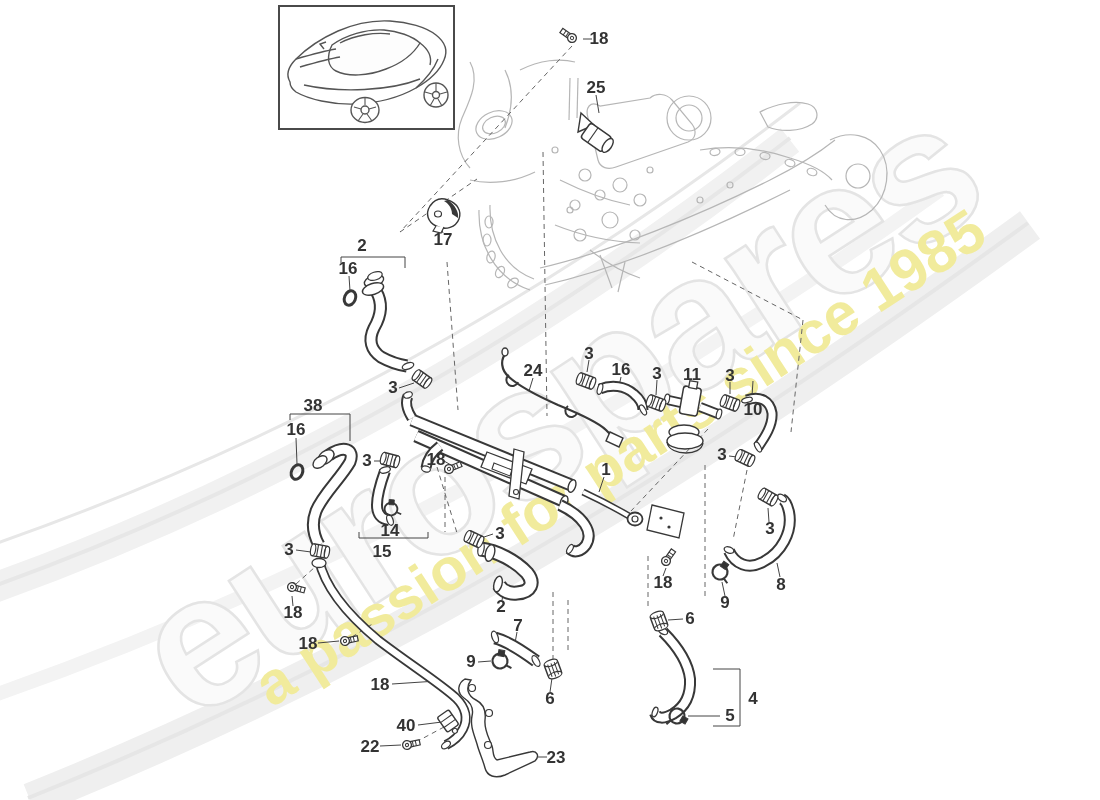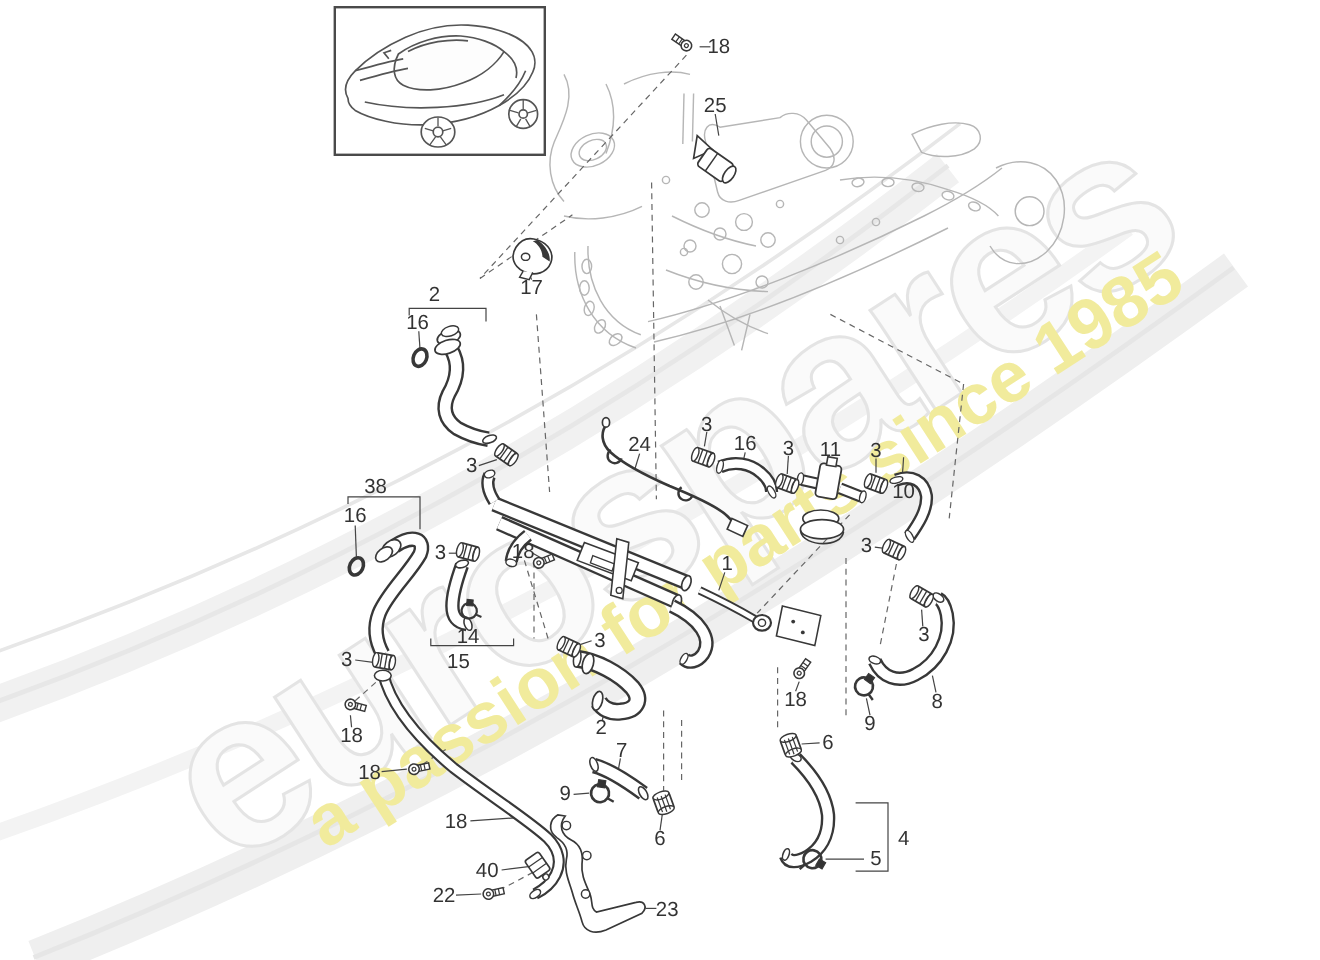--- a/index.html
+++ b/index.html
@@ -10,21 +10,21 @@
   .wm{position:absolute;white-space:nowrap;pointer-events:none;text-align:center;}
   .wm-gray{z-index:1;left:-95px;top:290px;width:1300px;height:240px;line-height:240px;
            transform:rotate(-33deg);font-size:188px;font-weight:bold;letter-spacing:-6px;
            color:#fafafa;-webkit-text-stroke:2.5px #e4e4e4;text-shadow:0 0 1px #e8e8e8;}
   .wm-yellow{z-index:2;left:80px;top:408px;width:1080px;height:100px;line-height:100px;
            transform:rotate(-33deg);font-size:60px;font-weight:bold;letter-spacing:0px;
            color:#f1eb9c;}
   .layer-diagram{z-index:3;}
   .carbox{position:absolute;left:278px;top:5px;width:177px;height:125px;background:#fff;
           border:2px solid #4a4a4a;z-index:4;box-sizing:border-box;}
-  #callouts{position:absolute;left:0;top:0;width:1100px;height:592px;z-index:5;pointer-events:none;}
+  #callouts{position:absolute;left:0;top:0;width:1100px;height:592px;z-index:5;pointer-events:none;font-weight:bold;}
   .callout{position:absolute;transform:translate(-50%,-50%);font-size:17px;color:#333;
            font-family:"Liberation Sans", sans-serif;}
 </style>
 </head>
 <body>
 
 <div id="stage">
 
   <svg class="layer-swoosh" width="1100" height="800">
     <path d="M -40 600 C 250 500, 520 350, 790 140" stroke="#f1f1f1" stroke-width="30" fill="none"></path>

